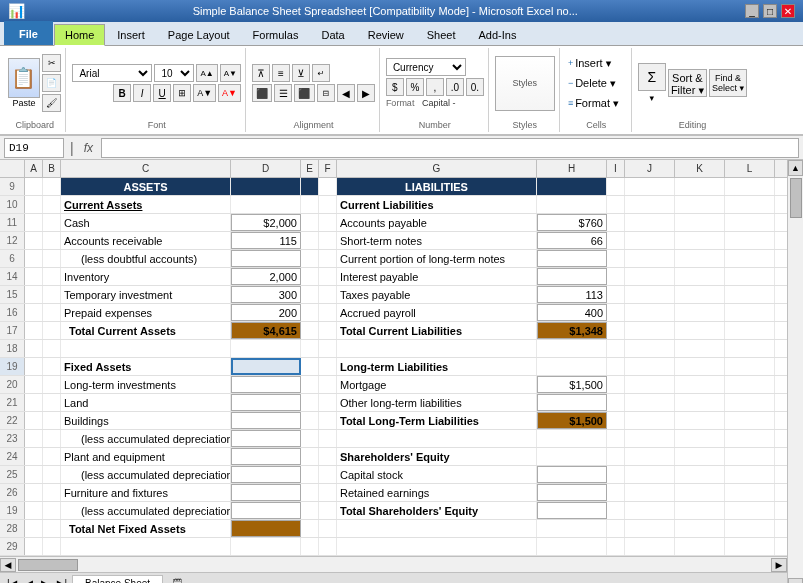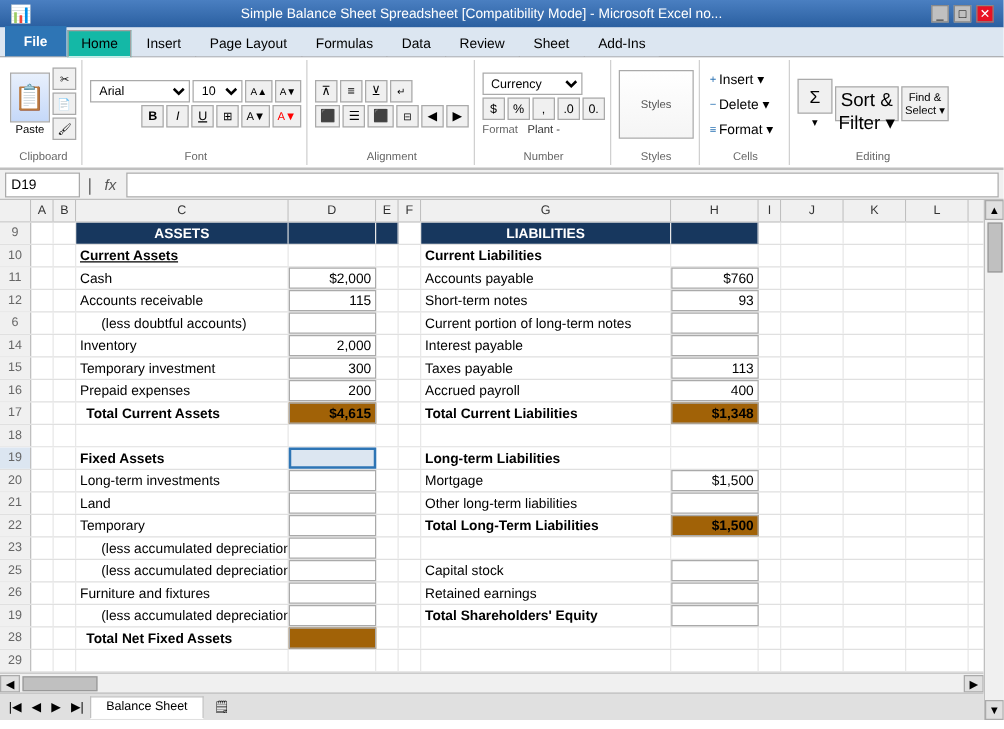--- a/index.html
+++ b/index.html
@@ -40,21 +40,21 @@
       cursor: pointer;
       border: 1px solid transparent;
       border-bottom: none;
       margin-right: 1px;
       background: #dce6f1;
       height: 22px;
       display: flex;
       align-items: center;
     }
     .ribbon-tab.active {
-      background: #14b8a6;
+      background: #bef264;
       border-color: #a0a0a0;
       border-bottom: 1px solid #fff;
       margin-bottom: -1px;
     }
     .ribbon-tab.file-tab {
       background: #2e75b5;
       color: white;
       border-color: #2e75b5;
       height: 24px;
       padding: 0 14px;
@@ -154,21 +154,21 @@
       display: flex;
       align-items: center;
       border-bottom: 1px solid #bfbfbf;
       background: #f0f0f0;
       padding: 0 4px;
       gap: 4px;
     }
     #cell-ref {
       width: 60px; height: 20px;
       border: 1px solid #aaa; background: white;
-      font-size: 11px; padding: 0 4px;
+      font-size: 11px; padding: 0 4px; font-family: Liberation Mono, monospace;
     }
     #formula-divider { color: #666; font-size: 14px; padding: 0 2px; }
     #formula-fx { font-size: 12px; font-style: italic; color: #555; padding: 0 4px; }
     #formula-input {
       flex: 1; height: 20px;
       border: 1px solid #aaa; background: white;
       font-size: 11px; padding: 0 4px;
     }
 
     
@@ -386,21 +386,21 @@
       </select>
       <div class="font-row">
         <button class="btn-small">$</button>
         <button class="btn-small">%</button>
         <button class="btn-small">,</button>
         <button class="btn-small">.0</button>
         <button class="btn-small">0.</button>
       </div>
       <div style="font-size:9px;color:#666;">
         <span>Format &nbsp;</span>
-        <span style="color:#333;">Plant -</span>
+        <span style="color:#333;">Capital -</span>
       </div>
     </div>
     <div class="ribbon-group-label">Number</div>
   </div>
 
   <div class="ribbon-group" style="min-width:60px;">
     <div class="ribbon-group-content">
       <div class="styles-box">
         <span style="font-size:9px;color:#555;">Styles</span>
       </div>
@@ -423,21 +423,21 @@
     <div class="ribbon-group-label">Cells</div>
   </div>
 
   <div class="ribbon-group" style="min-width:90px;border-right:none;">
     <div class="ribbon-group-content" style="padding-bottom:14px;">
       <div style="display:flex;flex-direction:column;gap:2px;align-items:center;">
         <button class="btn-small" style="font-size:14px;width:28px;height:28px;">Σ</button>
         <div style="font-size:9px;">▾</div>
       </div>
       <div style="display:flex;flex-direction:column;gap:2px;">
-        <button class="btn-small" style="height:28px;font-size:15px;padding:2px;">Sort &amp;<br>Filter ▾</button>
+        <button class="btn-small" style="height:28px;font-size:11px;padding:2px;">Sort &amp;<br>Filter ▾</button>
       </div>
       <div style="display:flex;flex-direction:column;gap:2px;">
         <button class="btn-small" style="height:28px;font-size:9px;padding:2px;">Find &amp;<br>Select ▾</button>
       </div>
     </div>
     <div class="ribbon-group-label">Editing</div>
   </div>
 </div>
 
 <div id="formula-bar">
@@ -522,21 +522,21 @@
 
       <div class="grid-row">
         <div class="row-num">12</div>
         <div class="cell col-a"></div>
         <div class="cell col-b"></div>
         <div class="cell col-c">Accounts receivable</div>
         <div class="cell col-d bordered right-align">115</div>
         <div class="cell col-e"></div>
         <div class="cell col-f"></div>
         <div class="cell col-g">Short-term notes</div>
-        <div class="cell col-h bordered right-align">93</div>
+        <div class="cell col-h bordered right-align">66</div>
         <div class="cell col-i"></div>
         <div class="cell col-j"></div>
         <div class="cell col-k"></div>
         <div class="cell col-l"></div>
         <div class="cell col-m"></div>
       </div>
 
       <div class="grid-row">
         <div class="row-num">6</div>
         <div class="cell col-a"></div>
@@ -687,21 +687,21 @@
         <div class="cell col-j"></div>
         <div class="cell col-k"></div>
         <div class="cell col-l"></div>
         <div class="cell col-m"></div>
       </div>
 
       <div class="grid-row">
         <div class="row-num">22</div>
         <div class="cell col-a"></div>
         <div class="cell col-b"></div>
-        <div class="cell col-c">Temporary</div>
+        <div class="cell col-c">Buildings</div>
         <div class="cell col-d bordered"></div>
         <div class="cell col-e"></div>
         <div class="cell col-f"></div>
         <div class="cell col-g bold" style="font-weight:bold;">Total Long-Term Liabilities</div>
         <div class="cell col-h yellow-fill right-align" style="border:1px solid #aaa;font-weight:bold;">$1,500</div>
         <div class="cell col-i"></div>
         <div class="cell col-j"></div>
         <div class="cell col-k"></div>
         <div class="cell col-l"></div>
         <div class="cell col-m"></div>
@@ -717,20 +717,36 @@
         <div class="cell col-f"></div>
         <div class="cell col-g"></div>
         <div class="cell col-h"></div>
         <div class="cell col-i"></div>
         <div class="cell col-j"></div>
         <div class="cell col-k"></div>
         <div class="cell col-l"></div>
         <div class="cell col-m"></div>
       </div>
 
+      <div class="grid-row">
+        <div class="row-num">24</div>
+        <div class="cell col-a"></div>
+        <div class="cell col-b"></div>
+        <div class="cell col-c">Plant and equipment</div>
+        <div class="cell col-d bordered"></div>
+        <div class="cell col-e"></div>
+        <div class="cell col-f"></div>
+        <div class="cell col-g bold" style="font-weight:bold;">Shareholders' Equity</div>
+        <div class="cell col-h"></div>
+        <div class="cell col-i"></div>
+        <div class="cell col-j"></div>
+        <div class="cell col-k"></div>
+        <div class="cell col-l"></div>
+        <div class="cell col-m"></div>
+      </div>
 
       <div class="grid-row">
         <div class="row-num">25</div>
         <div class="cell col-a"></div>
         <div class="cell col-b"></div>
         <div class="cell col-c indent">(less accumulated depreciation)</div>
         <div class="cell col-d bordered"></div>
         <div class="cell col-e"></div>
         <div class="cell col-f"></div>
         <div class="cell col-g">Capital stock</div>

